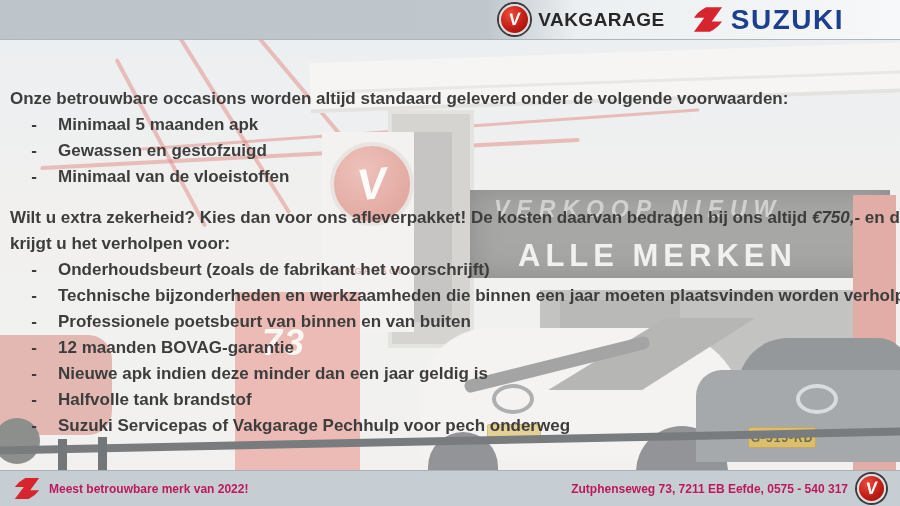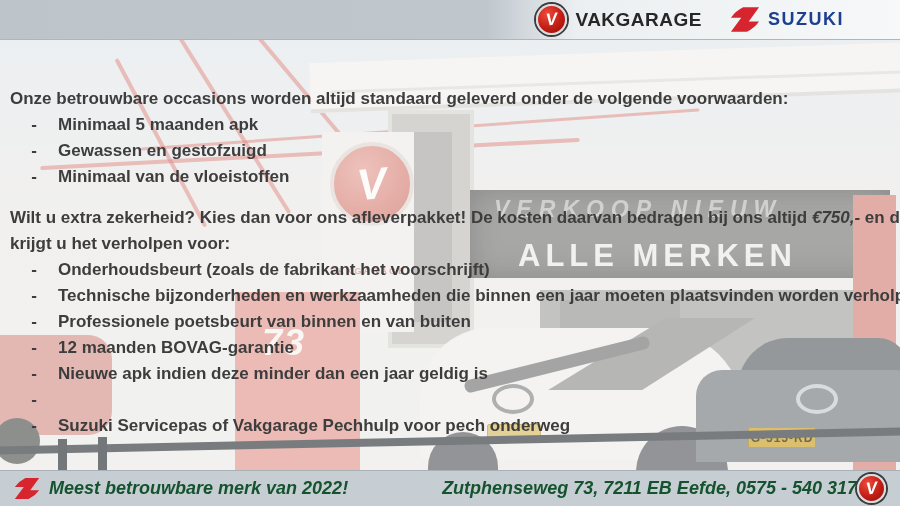--- a/index.html
+++ b/index.html
@@ -13,21 +13,21 @@
     display:flex;align-items:center;justify-content:flex-end;gap:28px;padding-right:56px;
     border-bottom:1px solid #aeb6bc;}
   .brand{display:flex;align-items:center;gap:8px;}
   .vak-circle{width:27px;height:27px;border-radius:50%;
     background:radial-gradient(circle at 35% 30%,#ef4a3c 0%,#c21d14 55%,#8e0f08 100%);
     border:2px solid #d9dde0;box-shadow:0 0 0 2px #3c3c3c;
     display:flex;align-items:center;justify-content:center;}
   .vak-circle .v{color:#fff;font-weight:bold;font-style:italic;font-size:17px;line-height:1;
     transform:rotate(-6deg);}
   .vak-word{font-size:19px;font-weight:bold;letter-spacing:.5px;color:#272727;}
-  .suzuki-word{font-size:18px;font-weight:bold;letter-spacing:1.5px;color:#1d3f90;}
+  .suzuki-word{font-size:28px;font-weight:bold;letter-spacing:1.5px;color:#1d3f90;}
   .s-mark{display:block;}
 
   
   .photo{position:absolute;top:40px;left:0;width:900px;height:430px;overflow:hidden;
     background:linear-gradient(180deg,#e7ebee 0%,#edecea 40%,#efeeec 100%);}
   .truss-line{background:rgba(217,106,95,.5);border-radius:2px;}
   .canopy{left:310px;top:12px;width:640px;height:46px;background:#f4f3f0;
     border-bottom:4px solid #dddcd8;transform:rotate(-2deg);}
   .canopy-line{left:330px;top:40px;width:600px;height:3px;background:#e2e1dd;transform:rotate(-2deg);}
   .door{left:388px;top:70px;width:78px;height:230px;background:#c9c8c5;border:4px solid #dcdbd8;}
@@ -92,22 +92,22 @@
   .copy p{margin:0;white-space:nowrap;}
   .spacer{height:15px;}
   .row{display:flex;white-space:nowrap;}
   .row .dash{width:48px;text-align:center;flex:none;}
   .price{font-style:italic;}
 
   
   .bottombar{position:absolute;left:0;bottom:0;width:900px;height:36px;box-sizing:border-box;
     background:#c6ced4;border-top:1px solid #a9b1b7;display:flex;align-items:center;
     padding:0 14px;gap:9px;}
-  .bottombar .txt{font-size:18px;font-weight:bold;color:#14532d;font-style:italic;}
-  .bottom-right{margin-left:auto;display:flex;align-items:center;}
+  .bottombar .txt{font-size:12px;font-weight:bold;color:#be185d;}
+  .bottom-right{margin-left:auto;display:flex;align-items:center;gap:9px;}
   .vak-circle.small{width:25px;height:25px;}
 </style>
 </head>
 <body>
 
 <div class="stage">
 
   <div class="topbar">
     <div class="brand">
       <span class="vak-circle">
@@ -214,20 +214,21 @@
       <div class="row">
         <span class="dash">-</span>
         <span>12 maanden BOVAG-garantie</span>
       </div>
       <div class="row">
         <span class="dash">-</span>
         <span>Nieuwe apk indien deze minder dan een jaar geldig is</span>
       </div>
       <div class="row">
         <span class="dash">-</span>
+        <span>Halfvolle tank brandstof</span>
       </div>
       <div class="row">
         <span class="dash">-</span>
         <span>Suzuki Servicepas of Vakgarage Pechhulp voor pech onderweg</span>
       </div>
     </div>
   </div>
 
   <div class="bottombar">
     <svg class="s-mark" width="26" height="23" viewBox="0 0 32 28">

